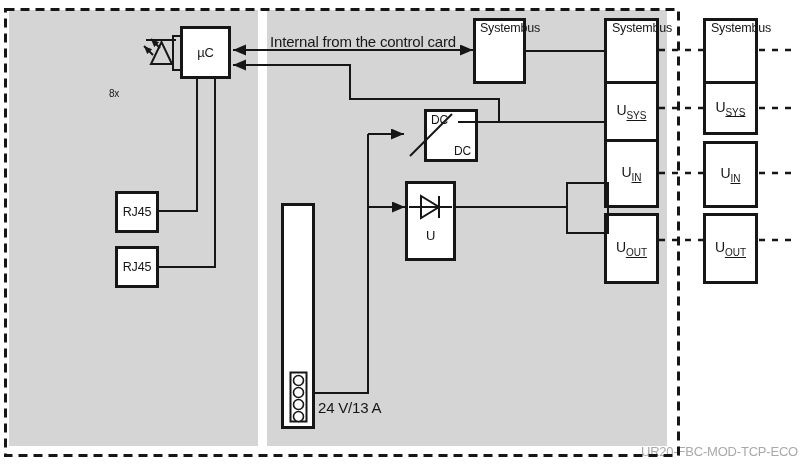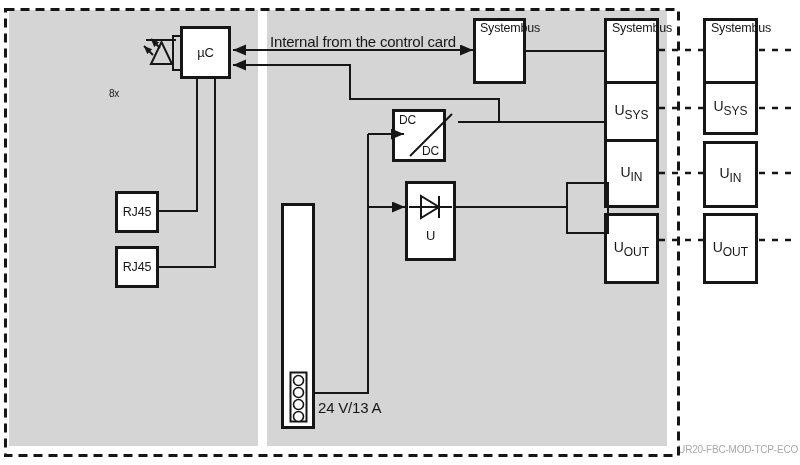--- a/index.html
+++ b/index.html
@@ -14,31 +14,31 @@
   .panel{position:absolute;background:var(--panel);}
   .block{
     position:absolute;background:var(--block_bg);
     border:3px solid var(--ink);box-sizing:border-box;
     display:flex;align-items:center;justify-content:center;
     font-size:12.5px;
   }
   .twoline{flex-direction:row;align-items:flex-start;justify-content:center;
     padding-left:21px;line-height:15px;}
   .ulabel{font-size:14px;}
-  .ulabel sub{font-size:12px;letter-spacing:0;}
+  .ulabel sub{font-size:10px;letter-spacing:0;text-decoration:underline;}
   .freelabel{position:absolute;font-size:15px;white-space:nowrap;}
   .dc-top{position:absolute;top:1px;left:4px;font-size:12px;}
   .dc-bot{position:absolute;bottom:1px;right:4px;font-size:12px;}
   .u-in-diode{position:absolute;left:0;right:0;top:44px;text-align:center;font-size:13px;}
   #overlay{position:absolute;left:0;top:0;z-index:5;pointer-events:none;}
   .ln{stroke:var(--ink);stroke-width:2;fill:none;}
   .dashln{stroke:var(--ink);stroke-width:2.4;fill:none;stroke-dasharray:6 7;}
   .borderln{stroke:var(--ink);stroke-width:3;fill:none;stroke-dasharray:9 6;}
   .whiteshape{fill:#fff;stroke:var(--ink);}
-  #watermark{position:absolute;right:2px;top:444px;font-size:10px;
+  #watermark{position:absolute;right:2px;top:444px;font-size:13px;
     color:var(--watermark);letter-spacing:-0.2px;}
   .zblocks{position:absolute;left:0;top:0;z-index:2;}
 </style>
 </head>
 <body>
 
 <div class="panel" style="left:9px;top:10px;width:249px;height:436px;"></div>
 <div class="panel" style="left:267px;top:10px;width:400px;height:436px;"></div>
 
 <div class="zblocks">
@@ -54,21 +54,21 @@
   </div>
   <div class="block" style="left:115px;top:246px;width:44px;height:42px;">
     <span>RJ45</span>
   </div>
 
   <div class="block twoline" style="left:473px;top:18px;width:53px;height:66px;">
     <span>System</span>
     <span>bus</span>
   </div>
 
-  <div class="block" style="left:392px;top:109px;width:54px;height:53px;padding-left:24px;">
+  <div class="block" style="left:424px;top:109px;width:54px;height:53px;padding-left:24px;">
     <span class="dc-top">DC</span>
     <span class="dc-bot">DC</span>
   </div>
 
   <div class="block" style="left:405px;top:181px;width:51px;height:80px;">
     <span class="u-in-diode">U</span>
   </div>
 
   <div class="block" style="left:281px;top:203px;width:34px;height:226px;"></div>
   <div class="freelabel" style="left:318px;top:399px;">24 V/13 A</div>

